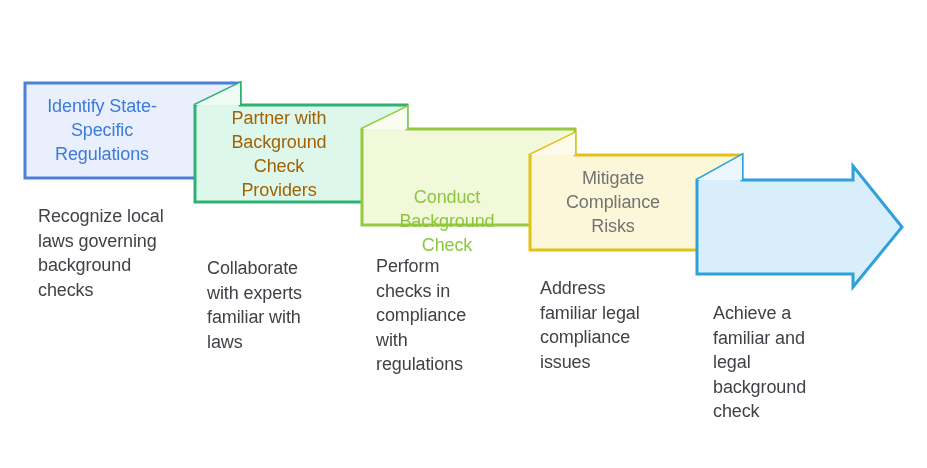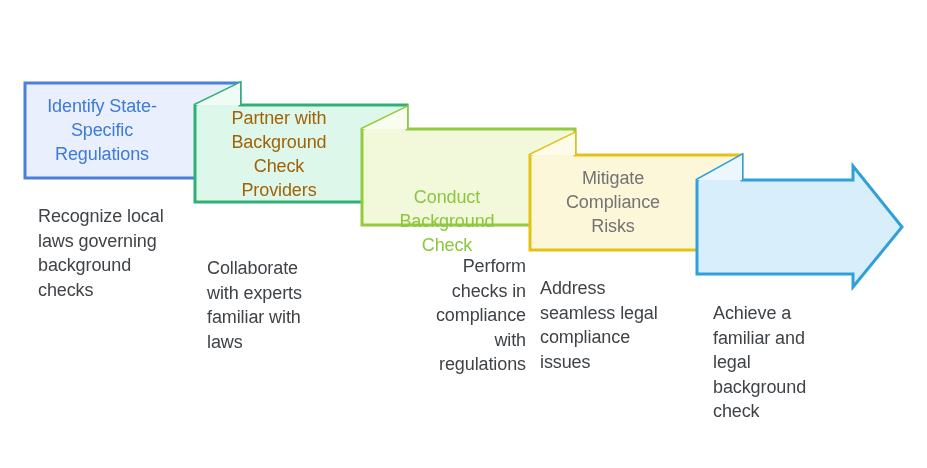--- a/index.html
+++ b/index.html
@@ -83,27 +83,27 @@
 Risks</div>
 
   <div class="step-desc" style="left: 38px; top: 204px; width: 160px; color: rgb(63, 67, 71);">Recognize local
 laws governing
 background
 checks</div>
   <div class="step-desc" style="left: 207px; top: 224px; width: 150px; color: rgb(63, 67, 71); margin-top: 32px;">Collaborate
 with experts
 familiar with
 laws</div>
-  <div class="step-desc" style="left: 376px; top: 254px; width: 150px; color: rgb(63, 67, 71); text-align: right;">Perform
+  <div class="step-desc" style="left: 376px; top: 254px; width: 150px; color: rgb(63, 67, 71);">Perform
 checks in
 compliance
 with
 regulations</div>
   <div class="step-desc" style="left: 540px; top: 276px; width: 150px; color: rgb(63, 67, 71);">Address
-seamless legal
+familiar legal
 compliance
 issues</div>
   <div class="step-desc" style="left: 713px; top: 301px; width: 150px; color: rgb(63, 67, 71);">Achieve a
 familiar and
 legal
 background
 check</div>
 
 </div>
 

